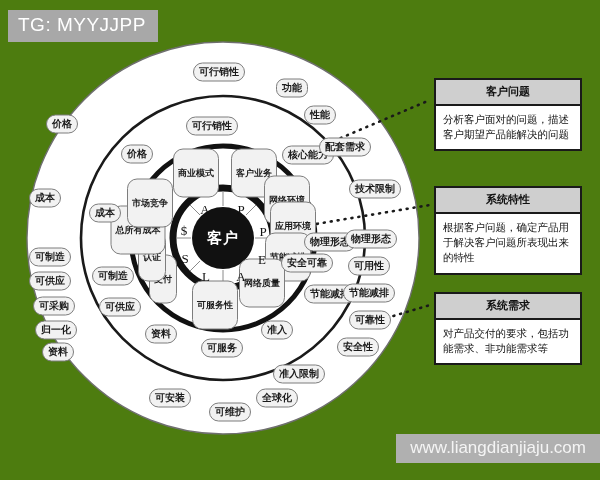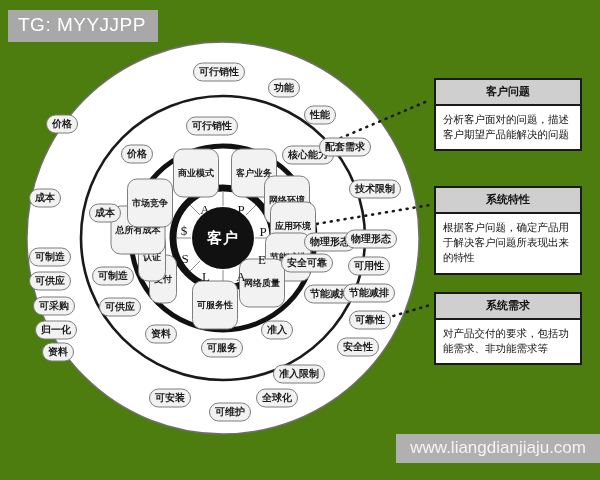--- a/index.html
+++ b/index.html
@@ -190,21 +190,21 @@
   <div class="pill" style="left:307px; top:263px;">安全可靠</div>
   <div class="pill" style="left:277px; top:330px;">准入</div>
   <div class="pill" style="left:222px; top:348px;">可服务</div>
   <div class="pill" style="left:161px; top:334px;">资料</div>
   <div class="pill" style="left:120px; top:307px;">可供应</div>
   <div class="pill" style="left:113px; top:276px;">可制造</div>
   <div class="pill" style="left:105px; top:213px;">成本</div>
   <div class="pill" style="left:137px; top:154px;">价格</div>
 
   <div class="pill" style="left:219px; top:72px;">可行销性</div>
-  <div class="pill" style="left:284px; top:88px;">功能</div>
+  <div class="pill" style="left:292px; top:88px;border-radius:8px;">功能</div>
   <div class="pill" style="left:320px; top:115px;">性能</div>
   <div class="pill" style="left:345px; top:147px;">配套需求</div>
   <div class="pill" style="left:375px; top:189px;">技术限制</div>
   <div class="pill" style="left:371px; top:239px;">物理形态</div>
   <div class="pill" style="left:369px; top:266px;">可用性</div>
   <div class="pill" style="left:369px; top:293px;">节能减排</div>
   <div class="pill" style="left:370px; top:320px;">可靠性</div>
   <div class="pill" style="left:358px; top:347px;">安全性</div>
   <div class="pill" style="left:299px; top:374px;">准入限制</div>
   <div class="pill" style="left:277px; top:398px;">全球化</div>

